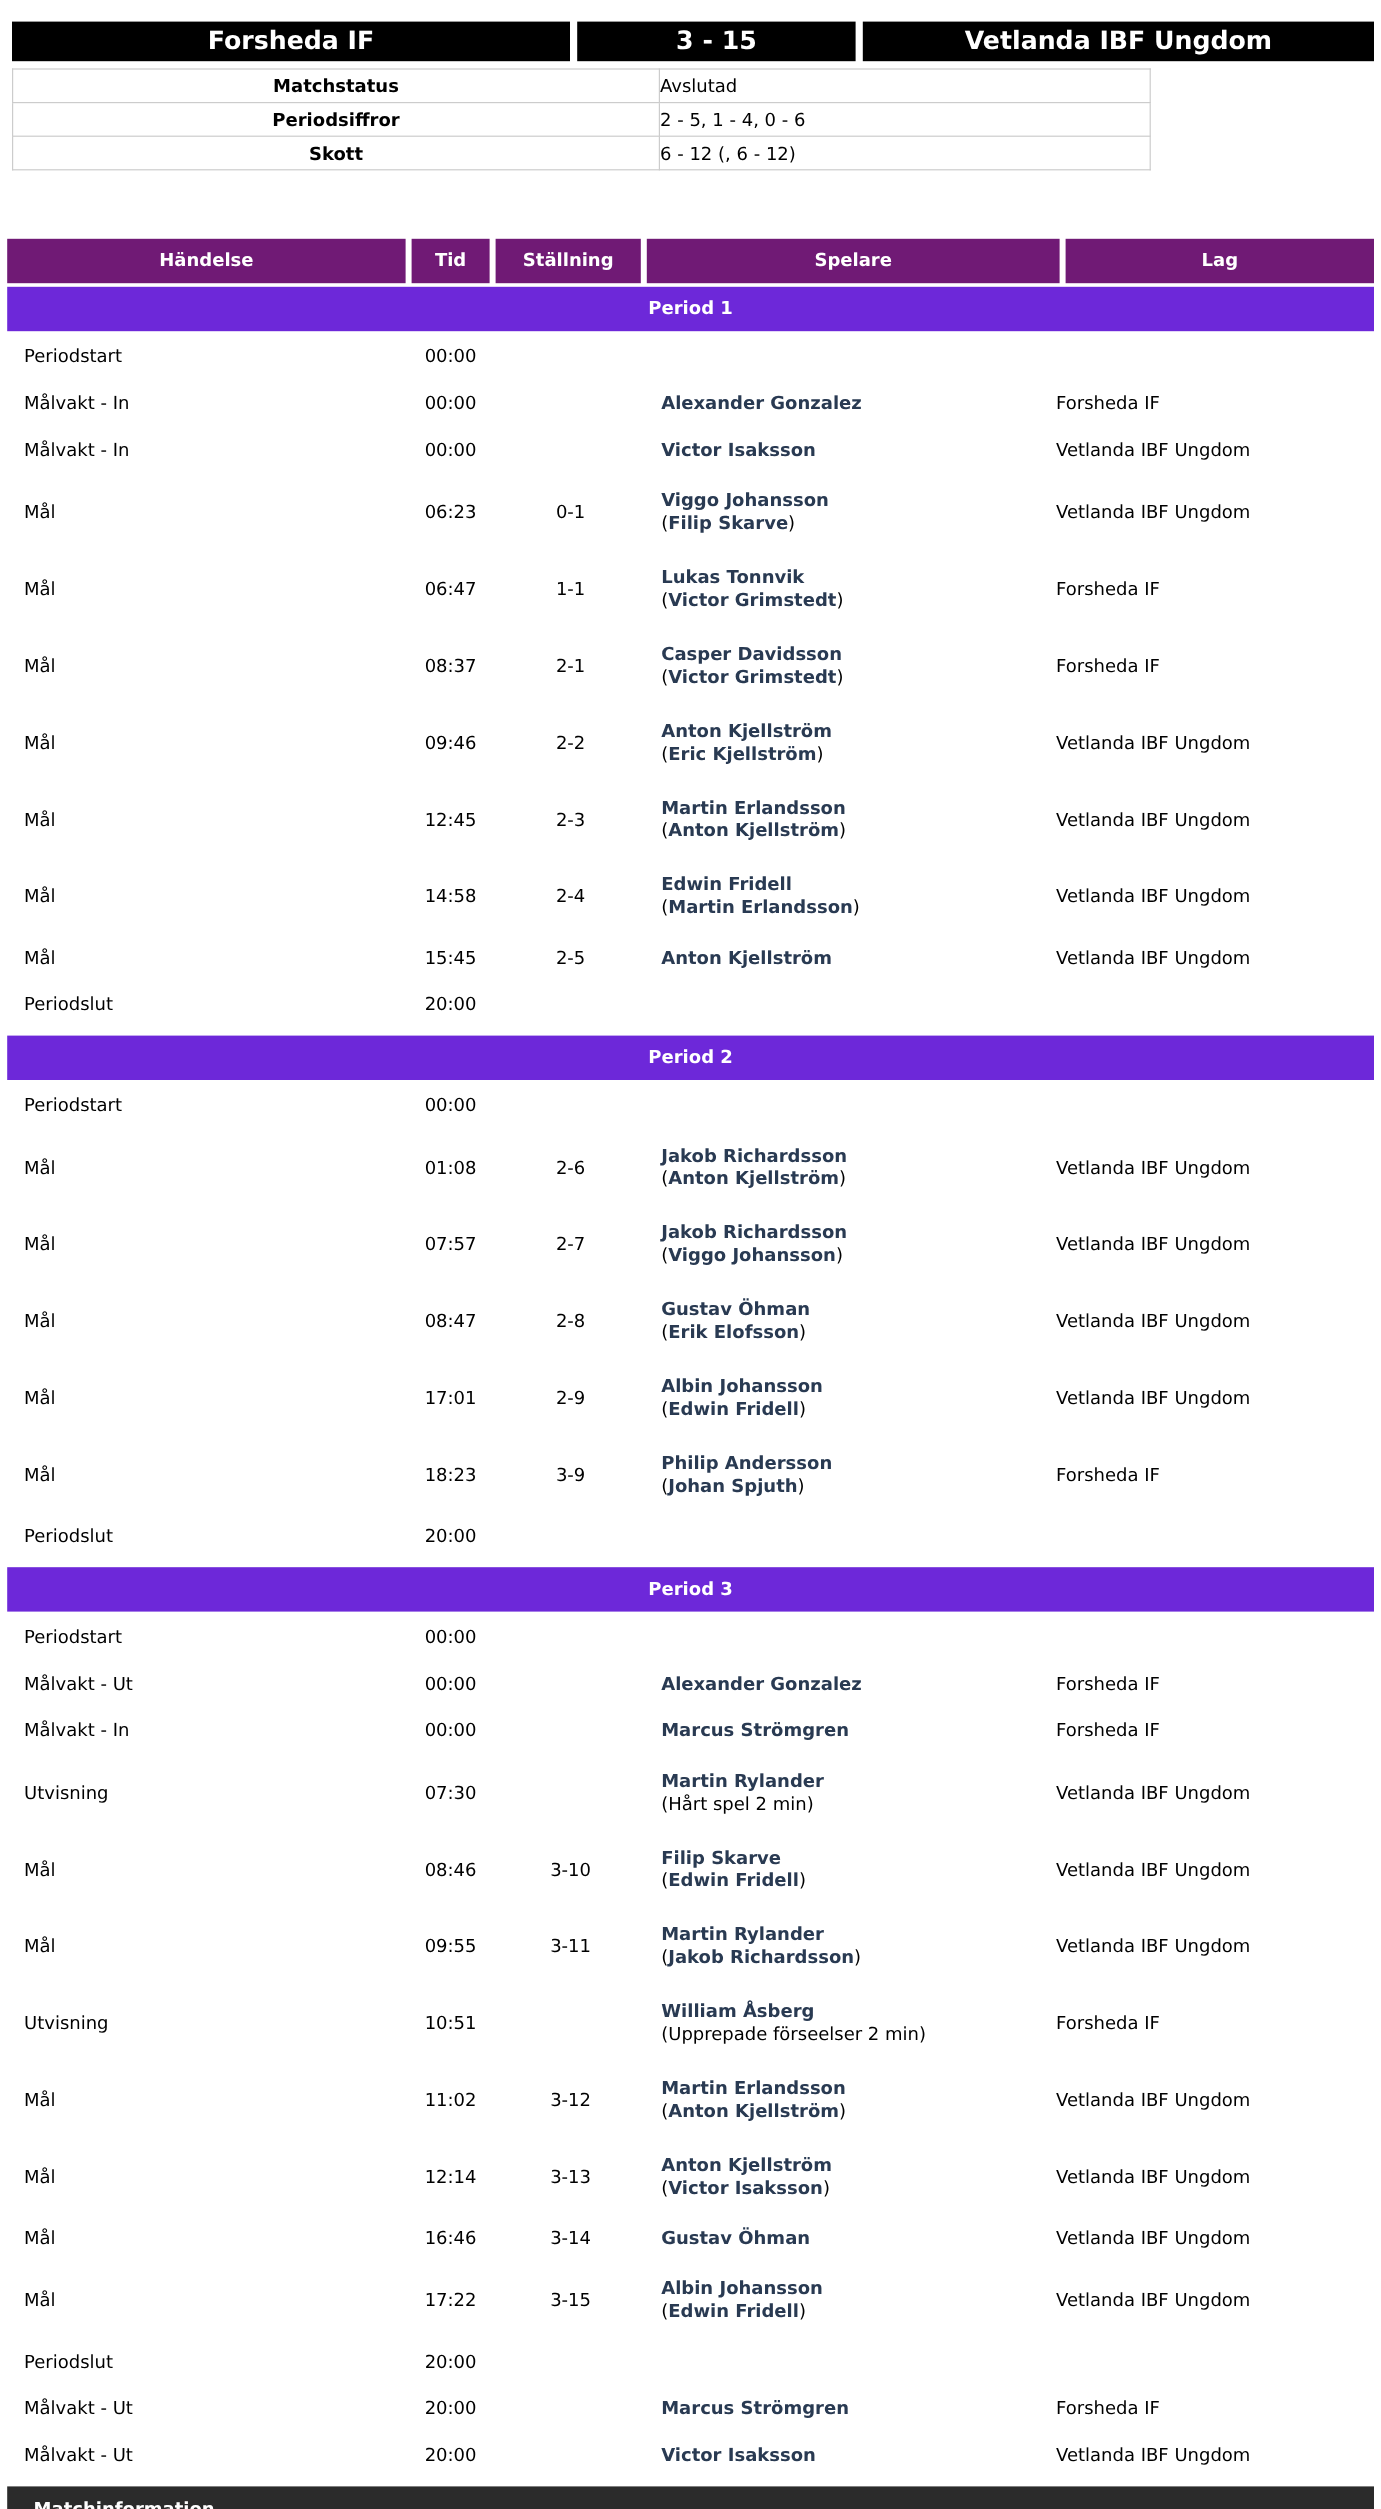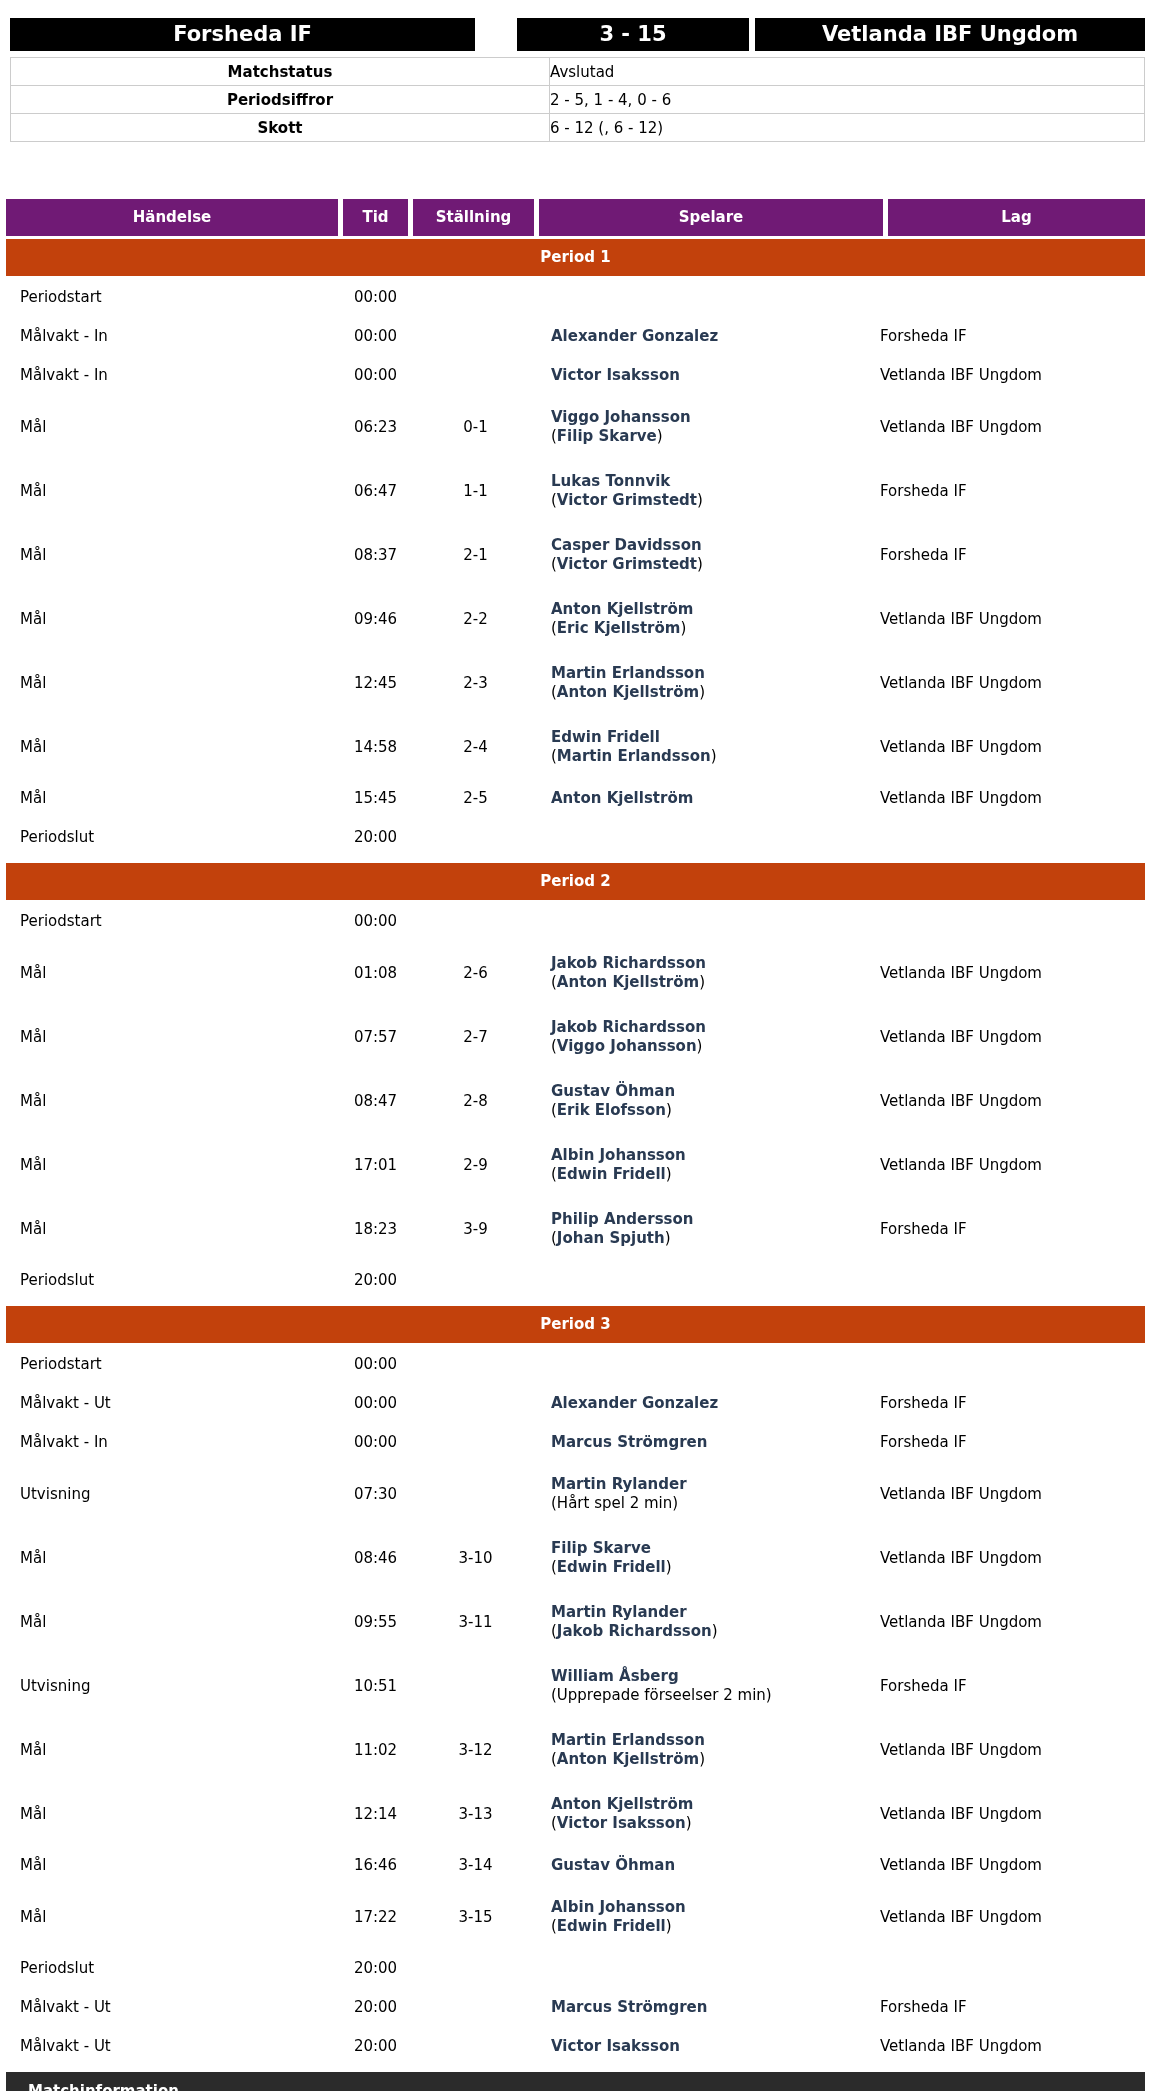--- a/index.html
+++ b/index.html
@@ -9,41 +9,41 @@
   }
   .page{position:relative;width:1151px;}
 
   
   .scoreboard{display:flex;gap:6px;margin:18px 6px 6px 10px;}
   .sb-cell{
     background:#000;color:#fff;font-weight:bold;font-size:21px;
     height:33px;line-height:33px;text-align:center;white-space:nowrap;overflow:hidden;
   }
   .sb-home{width:465px;}
-  .sb-score{width:232px;margin-left:36px;}
+  .sb-score{width:232px;}
   .sb-away{flex:1;}
 
   
-  .info-table{border-collapse:collapse;margin-left:10px;width:1135px;table-layout:fixed;}
+  .info-table{border-collapse:collapse;margin-left:10px;width:949px;table-layout:fixed;}
   .info-table td{border:1px solid #ccc;height:27px;padding:0;vertical-align:middle;}
   .info-label{width:538px;text-align:center;font-weight:bold;}
   .info-value{padding-left:10px;}
   .info-value b{font-weight:normal;}
 
   
   .events{margin:57px 6px 0 6px;width:1139px;}
   .evt-header{display:flex;gap:5px;height:37px;margin-bottom:3px;}
   .hcell{
     background:#701a75;color:#fff;font-weight:bold;text-align:center;
     line-height:37px;white-space:nowrap;overflow:hidden;
   }
   .hc1{width:332px;}.hc2{width:65px;}.hc3{width:121px;}.hc4{width:344px;}.hc5{flex:1;}
 
   .period-bar{
-    background:#c2410c;color:#fff;font-weight:bold;text-align:center;
+    background:#6d28d9;color:#fff;font-weight:bold;text-align:center;
     height:37px;line-height:37px;margin:6px 0 2px 0;
   }
   .events .period-bar:first-of-type{margin-top:3px;}
 
   .evt-row{display:flex;align-items:center;padding:10px 0;line-height:19px;}
   .evt-row.has-detail{padding:13px 0;}
   .cell-event{width:332px;padding-left:14px;box-sizing:border-box;}
   .cell-time{width:75px;text-align:center;}
   .cell-score{width:125px;text-align:center;}
   .cell-player{width:335px;padding-left:13px;box-sizing:border-box;}

